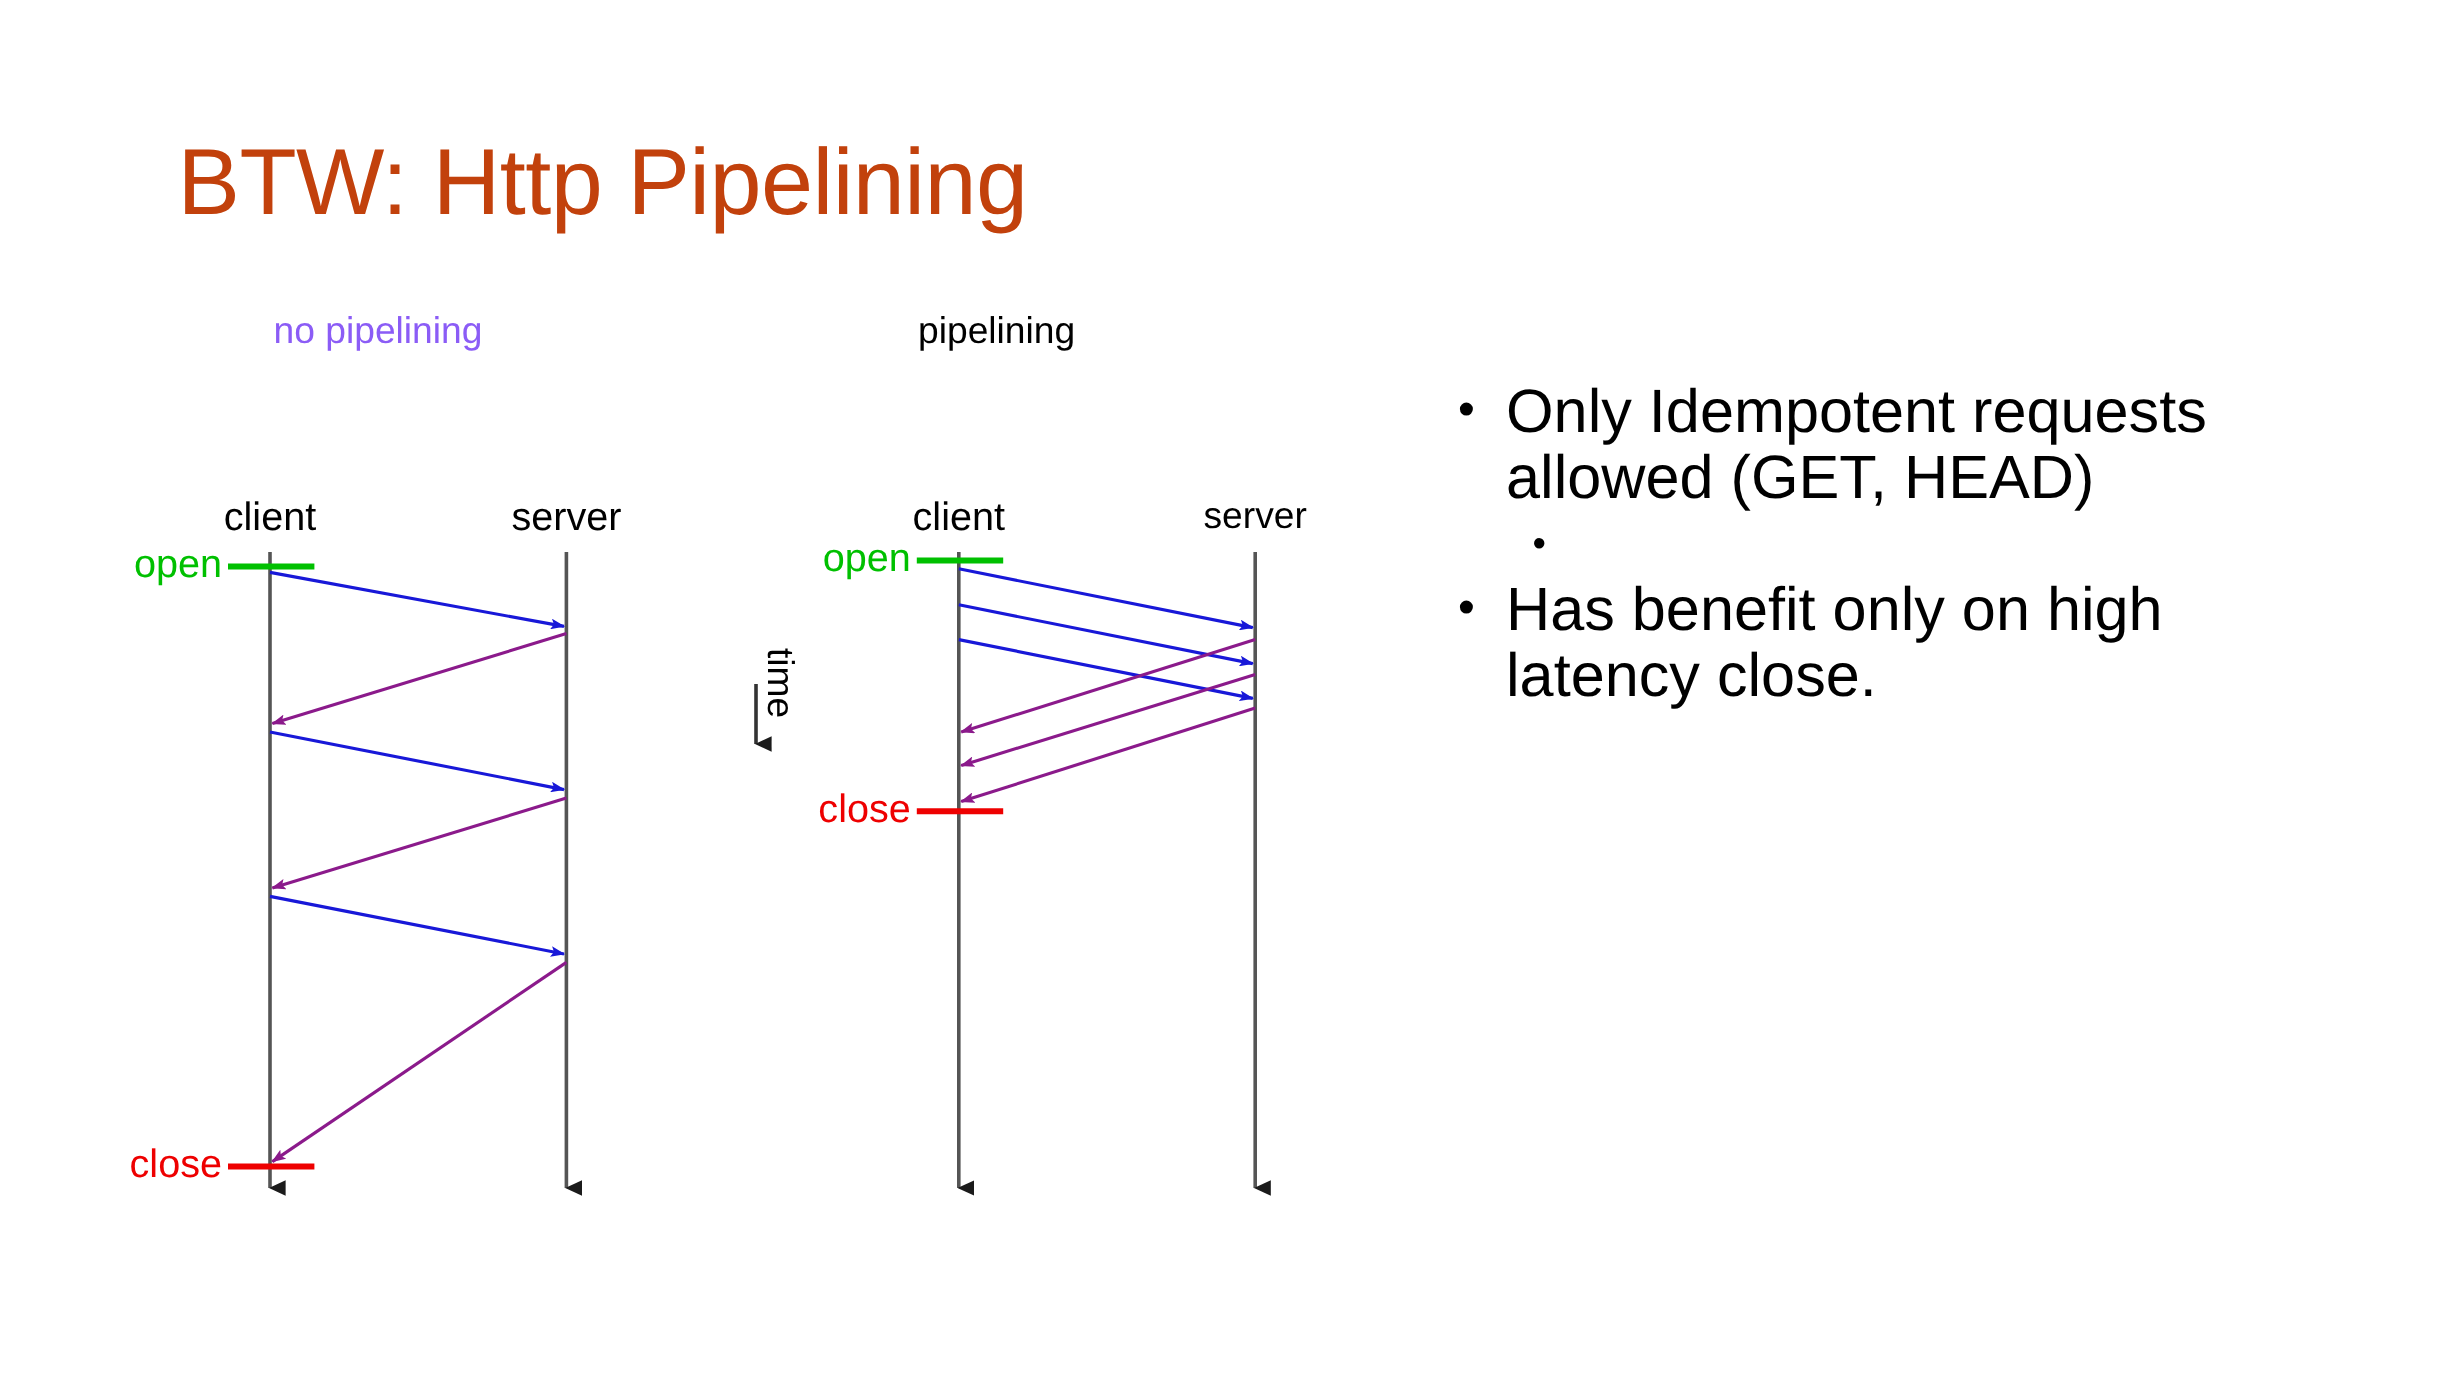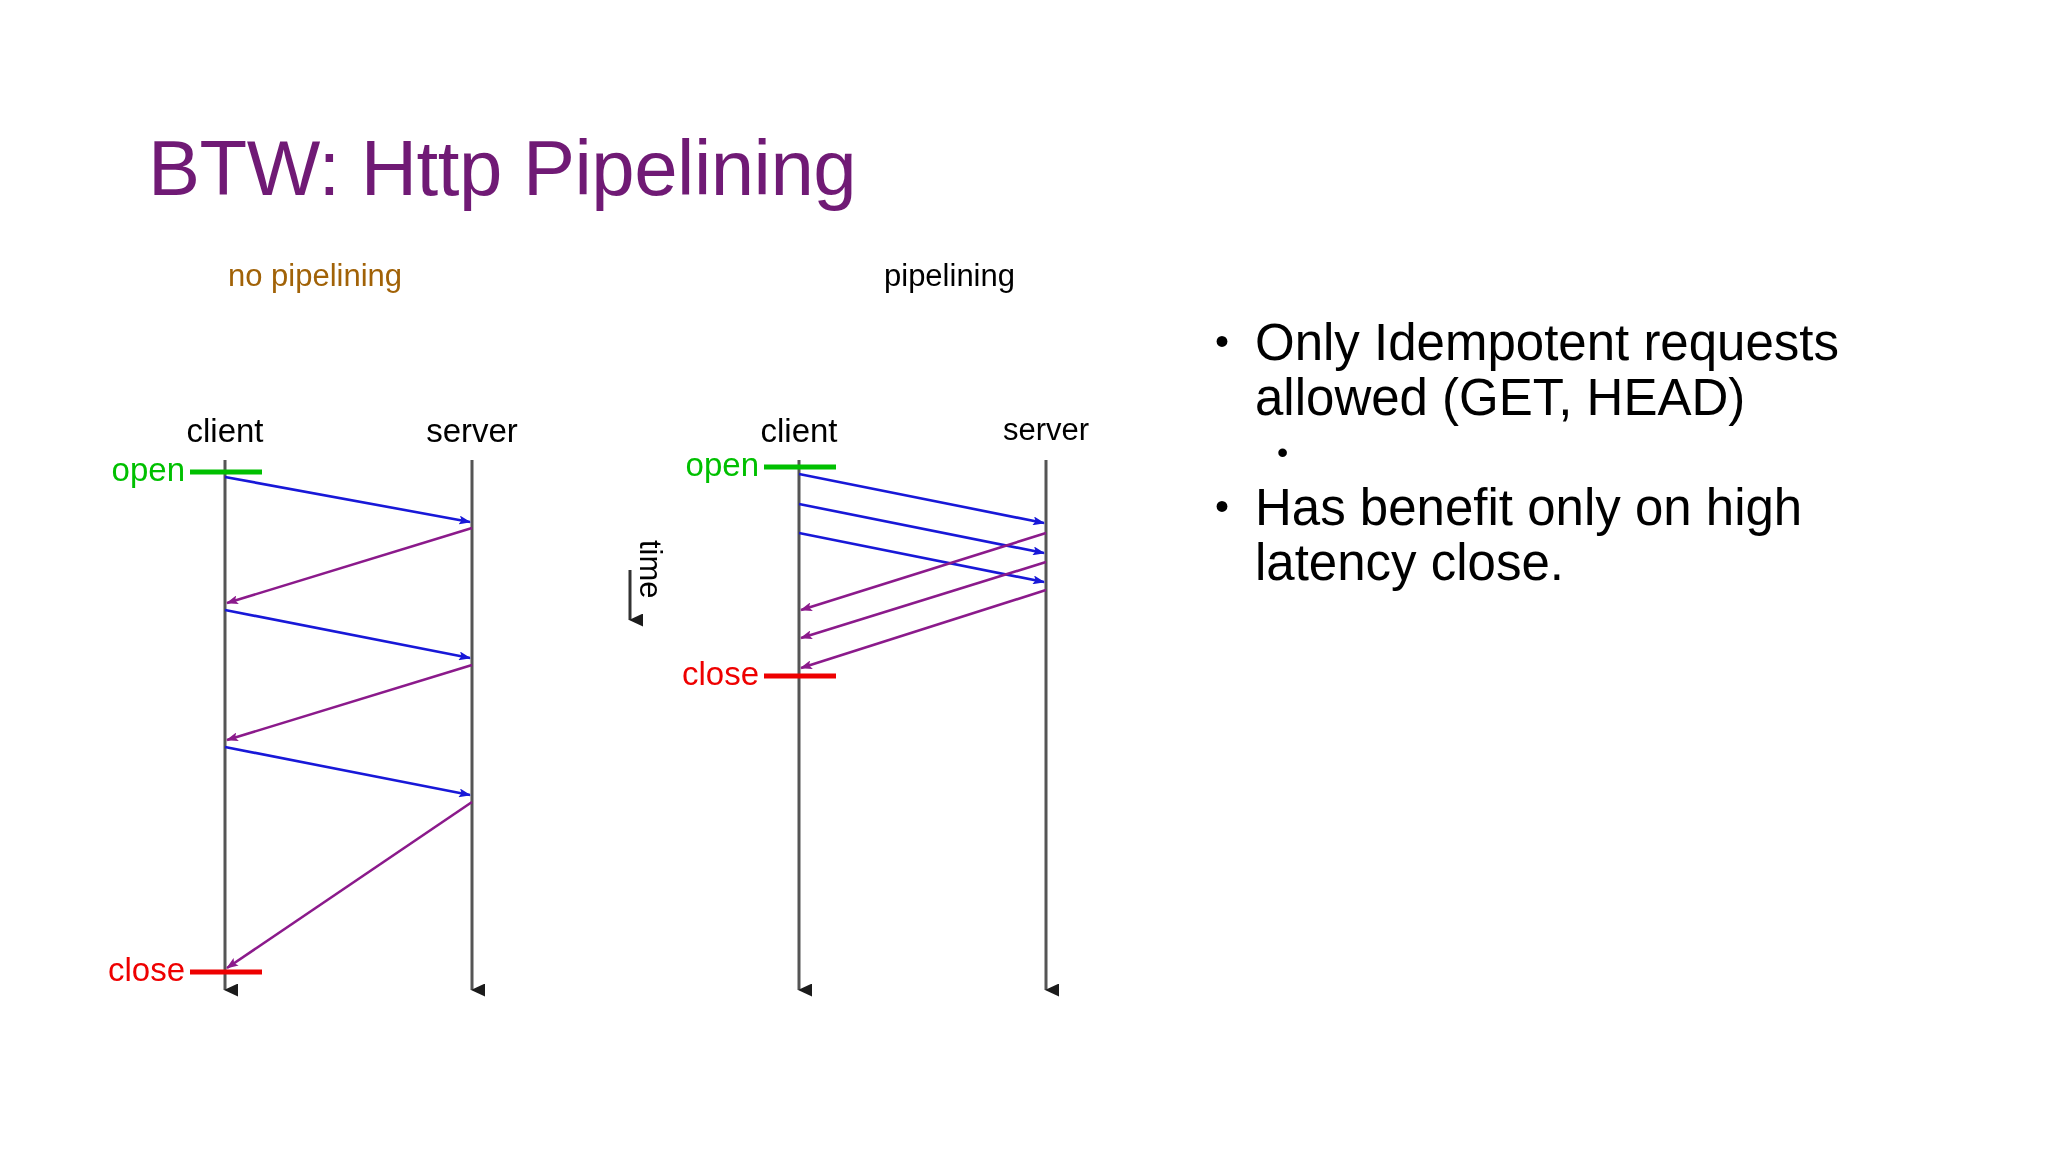--- a/index.html
+++ b/index.html
@@ -24,23 +24,22 @@
 
   
   .slide-title {
     position: absolute;
     left: 148px;
     top: 112px;
     font-size: 78px;
     line-height: 1.0;
     letter-spacing: -0.5px;
     font-weight: 400;
-    color: #701a75;
+    color: #c2410c;
     white-space: nowrap;
-    margin-top: 17px;
   }
 
   
   .diagram-wrap {
     position: absolute;
     left: 100px;
     top: 300px;
     width: 1120px;
     height: 820px;
   }
@@ -154,23 +153,23 @@
         <text x="540" y="240" font-family="Liberation Sans, sans-serif" font-size="31" fill="#000000" transform="rotate(90 540 240)">time</text>
         <line x1="530" y1="270" x2="530" y2="320" stroke="#333333" stroke-width="3" marker-end="url(#arrowBlack)"></line>
       </g>
 
       <text x="168" y="-100" font-size="0" fill="none"></text>
     </svg>
 
     <div style="position:absolute; left:0; top:0; width:1120px; height:820px; pointer-events:none;">
 
       <div style="position:absolute; left:90px; top:-42px; width:250px; text-align:center;
-                  font-size:31px; color:#a16207;">no pipelining</div>
-
-      <div style="position:absolute; left:665px; top:-42px; width:250px; text-align:right;
+                  font-size:31px; color:#8b5cf6;">no pipelining</div>
+
+      <div style="position:absolute; left:665px; top:-42px; width:250px; text-align:left;
                   font-size:31px; color:#000;">pipelining</div>
 
       <div style="position:absolute; left:45px; top:112px; width:160px; text-align:center;
                   font-size:33px; color:#000;">client</div>
       <div style="position:absolute; left:292px; top:112px; width:160px; text-align:center;
                   font-size:33px; color:#000;">server</div>
 
       <div style="position:absolute; left:-20px; top:151px; width:105px; text-align:right;
                   font-size:33px; color:#00c000;">open</div>
       <div style="position:absolute; left:-20px; top:651px; width:105px; text-align:right;

